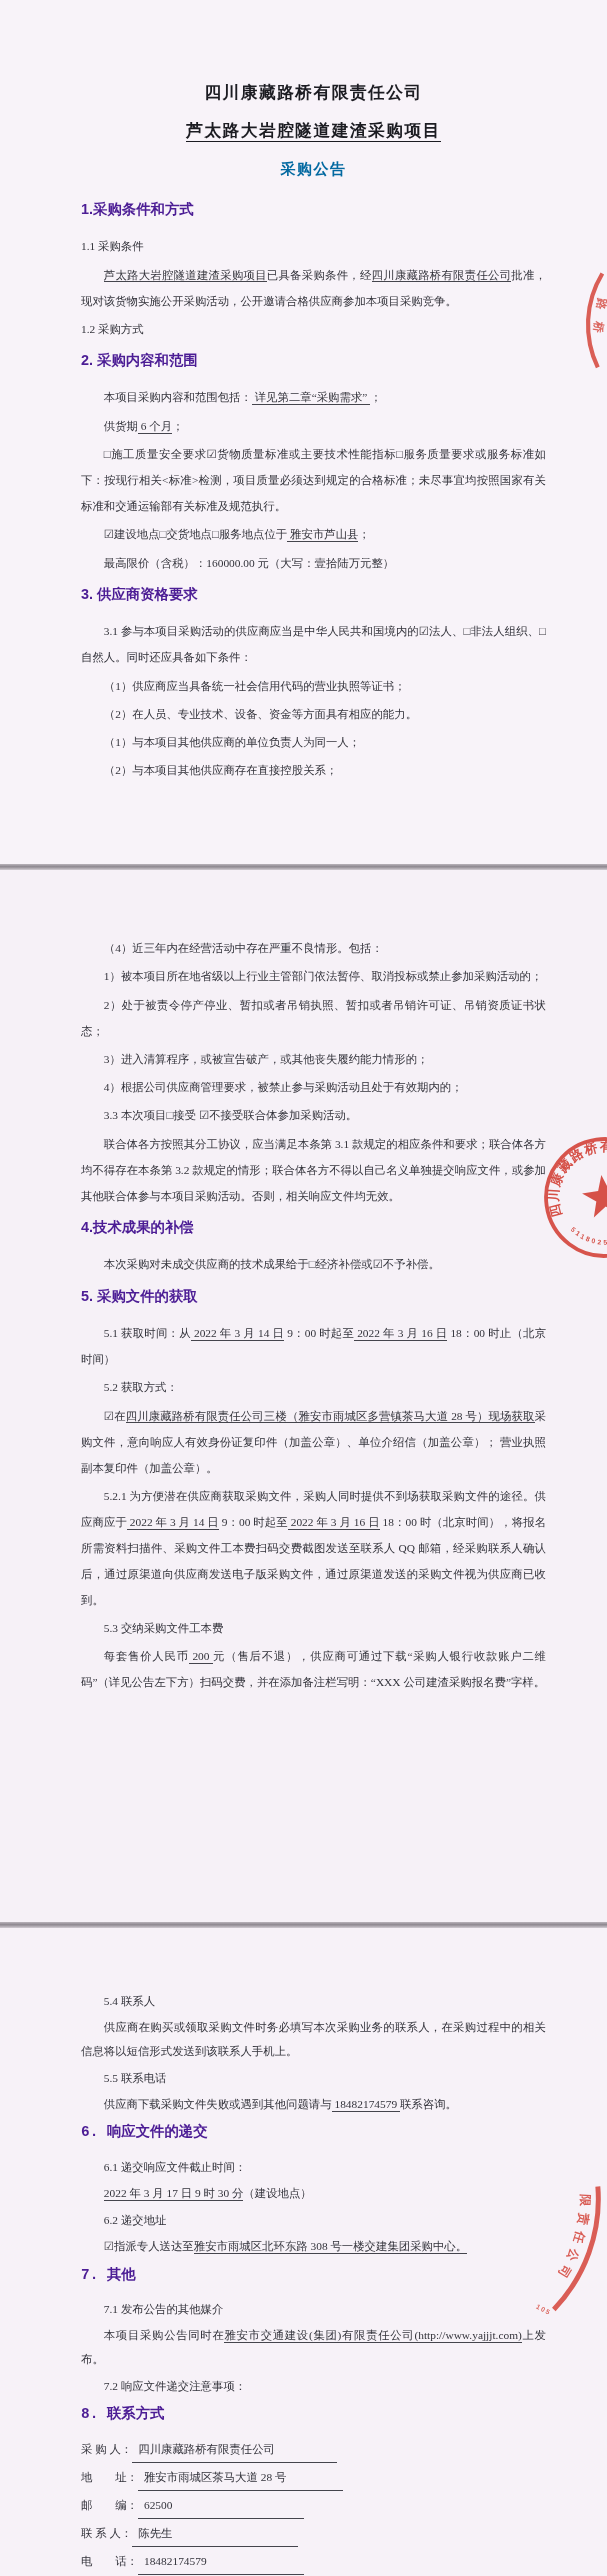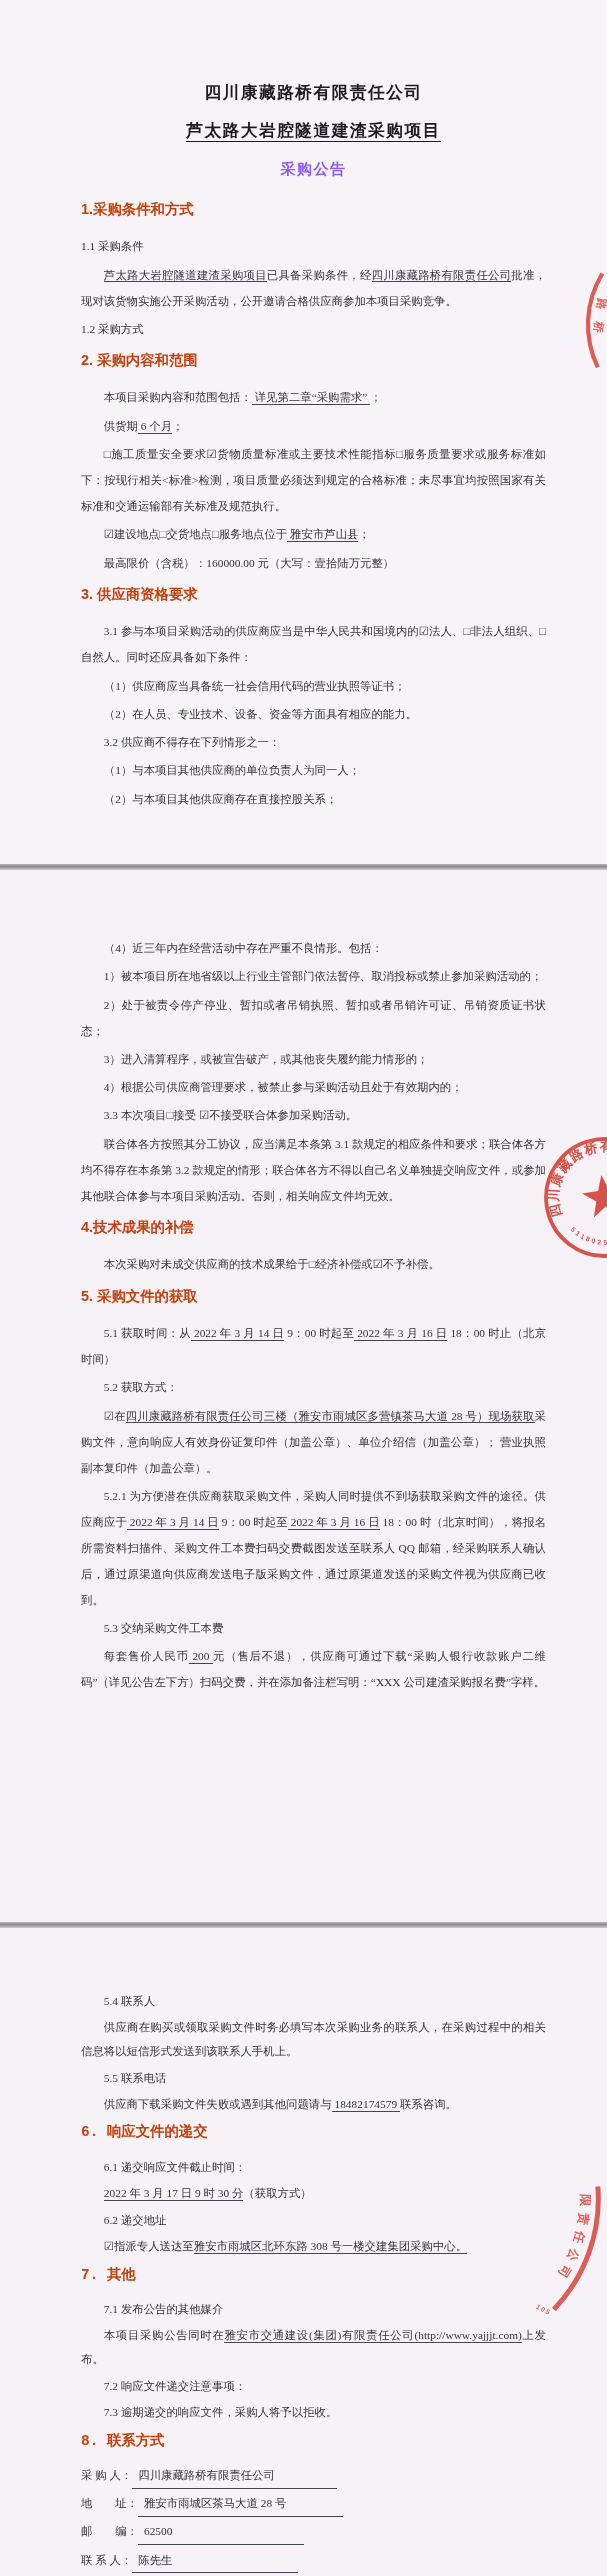--- a/index.html
+++ b/index.html
@@ -11,23 +11,23 @@
   .pg3{height:836px;padding:61px 61px 0 81px;background:#f7f2f8;}
   .seam{height:6px;background:linear-gradient(#b9b3ba,#8e8890 45%,#d2ccd3);}
   .ln{line-height:26px;margin:0 0 2.3px;text-align:justify;}
   .pg3 .ln{line-height:24px;}
   .ind{text-indent:2em;}
   .ctr{text-align:center;text-indent:0;}
   .t1{font-family:"Liberation Sans","DejaVu Sans",sans-serif;font-weight:700;font-size:16.7px;
       line-height:27px;color:#1c1c22;letter-spacing:1.5px;margin-bottom:10.6px;}
   .t2{margin-bottom:12px;}
   .t3{font-family:"Liberation Sans","DejaVu Sans",sans-serif;font-weight:700;font-size:15px;
-      line-height:26px;color:#8b5cf6;letter-spacing:1.5px;margin-bottom:16.7px;}
+      line-height:26px;color:#0369a1;letter-spacing:1.5px;margin-bottom:16.7px;}
   .h{font-family:"Liberation Sans","DejaVu Sans",sans-serif;font-weight:700;font-size:14.4px;
-     line-height:23px;color:#c2410c;margin:7.6px 0 12px;text-indent:0;text-align:left;}
+     line-height:23px;color:#4c1d95;margin:7.6px 0 12px;text-indent:0;text-align:left;}
   .pg3 .h{margin:4.6px 0 10.6px;font-family:Liberation Mono, monospace;}
   .u{border-bottom:0.8px solid #45454d;padding-bottom:0.8px;}
   .t2 .u{border-bottom:1.5px solid #1c1c22;padding-bottom:1.5px;}
   .cval{display:inline-block;border-bottom:0.8px solid #45454d;padding:0 7.6px 0.8px 6px;text-indent:0;}
   .w260{min-width:191px;} .w200{min-width:152px;} .w210{min-width:114px;}
   .sign{position:absolute;left:326px;top:700px;font-size:11.4px;letter-spacing:1.5px;color:#2c2c34;z-index:1;}
   .sdate{position:absolute;left:351px;top:727px;font-size:11.4px;letter-spacing:0.8px;color:#2c2c34;z-index:1;}
   .seal-box{position:absolute;mix-blend-mode:multiply;opacity:.93;z-index:2;pointer-events:none;}
   .seal-svg{display:block;}
 </style>
@@ -65,21 +65,20 @@
   <div class="ln ind"><span>本项目采购内容和范围包括：</span><span class="u"> 详见第二章“采购需求” </span><span>；</span></div>
   <div class="ln ind"><span>供货期</span><span class="u"> 6 个月</span><span>；</span></div>
   <div class="ln ind">□施工质量安全要求☑货物质量标准或主要技术性能指标□服务质量要求或服务标准如下：按现行相关&lt;标准&gt;检测，项目质量必须达到规定的合格标准；未尽事宜均按照国家有关标准和交通运输部有关标准及规范执行。</div>
   <div class="ln ind"><span>☑建设地点□交货地点□服务地点位于</span><span class="u"> 雅安市芦山县</span><span>；</span></div>
   <div class="ln ind">最高限价（含税）：160000.00 元（大写：壹拾陆万元整）</div>
 
   <div class="ln h">3.  供应商资格要求</div>
   <div class="ln ind">3.1 参与本项目采购活动的供应商应当是中华人民共和国境内的☑法人、□非法人组织、□自然人。同时还应具备如下条件：</div>
   <div class="ln ind">（1）供应商应当具备统一社会信用代码的营业执照等证书；</div>
   <div class="ln ind">（2）在人员、专业技术、设备、资金等方面具有相应的能力。</div>
-  <div class="ln ind">3.2 供应商不得存在下列情形之一：</div>
   <div class="ln ind">（1）与本项目其他供应商的单位负责人为同一人；</div>
   <div class="ln ind">（2）与本项目其他供应商存在直接控股关系；</div>
 
   <div class="seal-box" style="left:578px;top:272px;width:29px;height:100px">
     <svg class="seal-svg" width="29" height="100" viewBox="0 0 38 132" style="font-size:15px">
       <path d="M 32,2 A 130 130 0 0 0 26,126" fill="none" stroke="#d8372a" stroke-width="5.5" opacity="0.85"></path>
       <path id="frag1path" d="M 27,34 L 16,116" fill="none"></path>
       <text fill="#d8372a" opacity="0.8" style="font:700 15px 'Liberation Sans',sans-serif;letter-spacing:16px">
         <textPath href="#frag1path">路桥</textPath>
       </text>
@@ -119,29 +118,28 @@
 <div class="seam"></div>
 
 <div class="page pg3">
   <div class="ln ind">5.4 联系人</div>
   <div class="ln ind">供应商在购买或领取采购文件时务必填写本次采购业务的联系人，在采购过程中的相关信息将以短信形式发送到该联系人手机上。</div>
   <div class="ln ind">5.5 联系电话</div>
   <div class="ln ind"><span>供应商下载采购文件失败或遇到其他问题请与</span><span class="u"> 18482174579 </span><span>联系咨询。</span></div>
 
   <div class="ln h">6.  响应文件的递交</div>
   <div class="ln ind">6.1 递交响应文件截止时间：</div>
-  <div class="ln ind"><span class="u">2022 年 3 月 17 日 9 时 30 分</span><span>（获取方式）</span></div>
+  <div class="ln ind"><span class="u">2022 年 3 月 17 日 9 时 30 分</span><span>（建设地点）</span></div>
   <div class="ln ind">6.2 递交地址</div>
   <div class="ln ind"><span>☑指派专人送达至</span><span class="u">雅安市雨城区北环东路 308 号一楼交建集团采购中心。</span></div>
 
   <div class="ln h">7.  其他</div>
   <div class="ln ind">7.1 发布公告的其他媒介</div>
   <div class="ln ind"><span>本项目采购公告同时在</span><span class="u">雅安市交通建设(集团)有限责任公司(http://www.yajjjt.com)</span><span>上发布。</span></div>
   <div class="ln ind">7.2 响应文件递交注意事项：</div>
-  <div class="ln ind">7.3 逾期递交的响应文件，采购人将予以拒收。</div>
 
   <div class="ln h">8.  联系方式</div>
   <div class="ln"><span>采 购 人：</span><span class="cval w260">四川康藏路桥有限责任公司</span></div>
   <div class="ln"><span>地　　址：</span><span class="cval w260">雅安市雨城区茶马大道 28 号</span></div>
   <div class="ln"><span>邮　　编：</span><span class="cval w200">62500</span></div>
   <div class="ln"><span>联 系 人：</span><span class="cval w200">陈先生</span></div>
   <div class="ln"><span>电　　话：</span><span class="cval w200">18482174579</span></div>
   <div class="ln"><span>电子邮箱：</span><span class="cval w210">338613804@qq.com</span></div>
 
   <div class="sign">四川康藏路桥有限责任公司</div>

